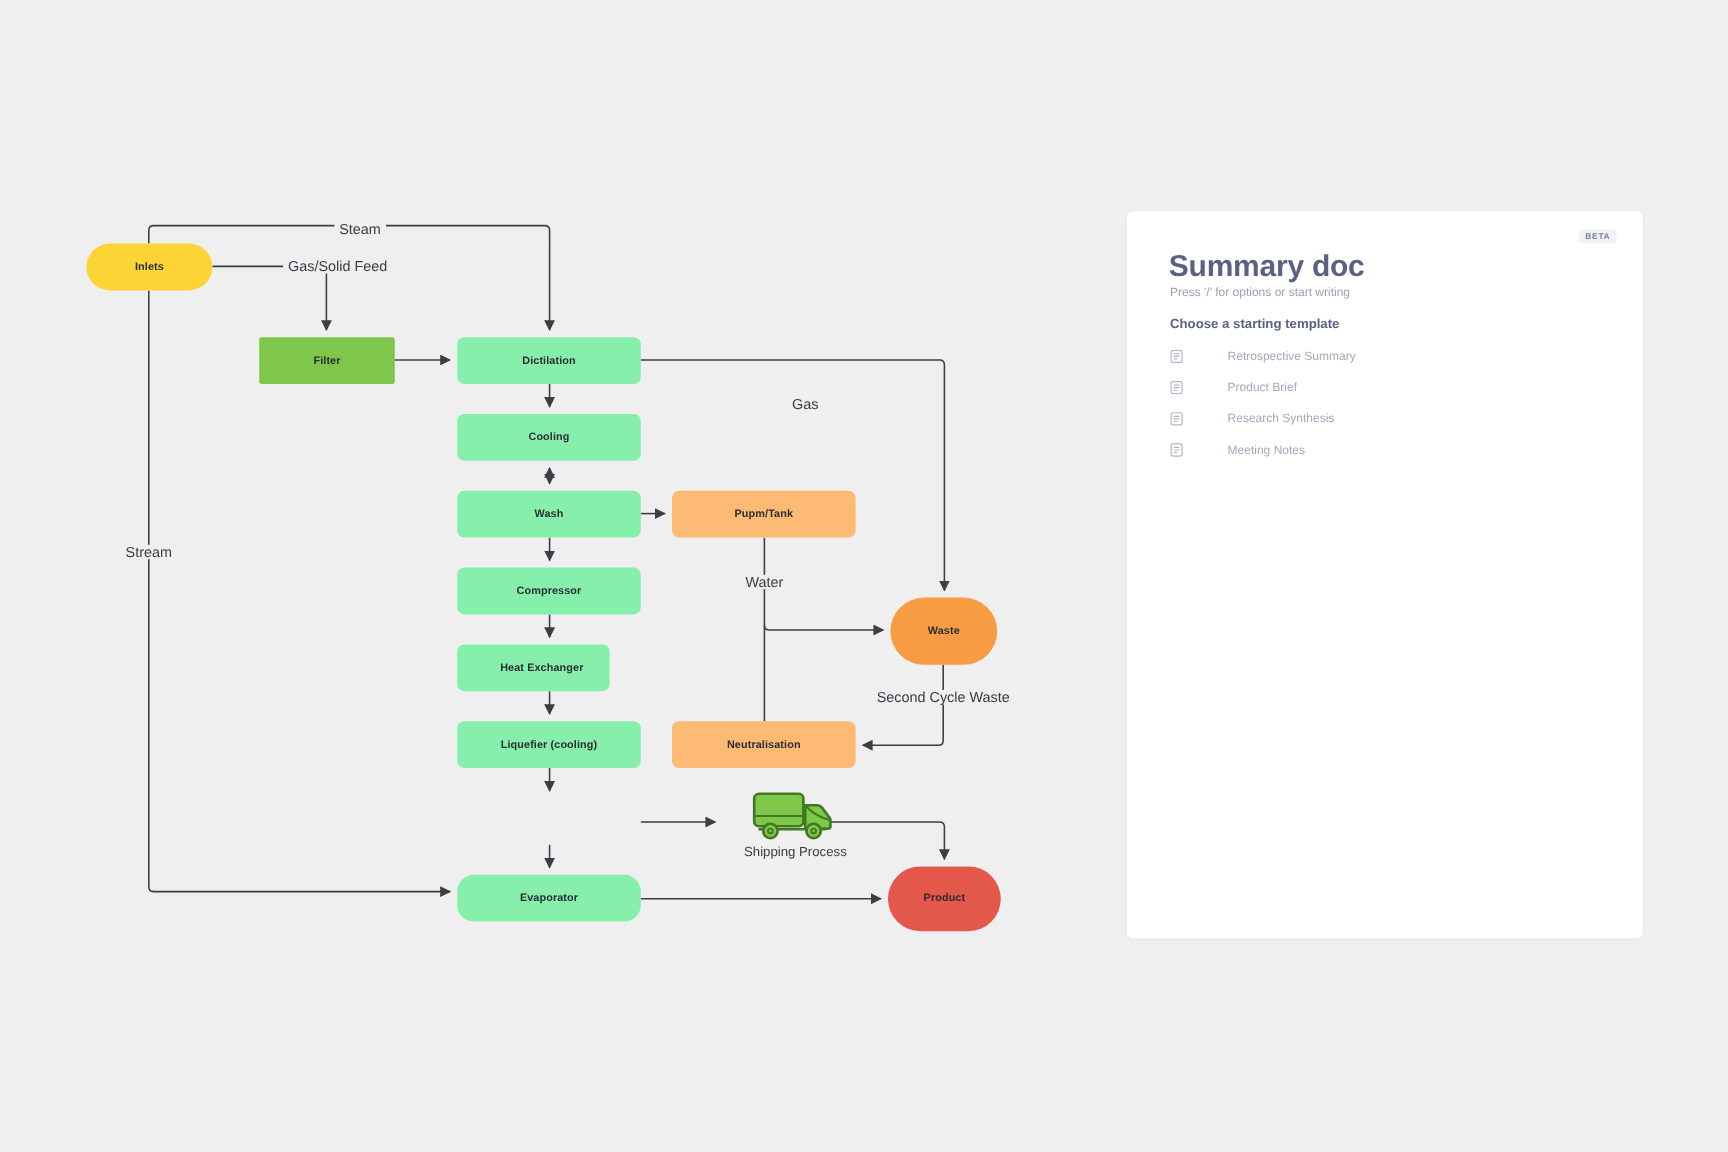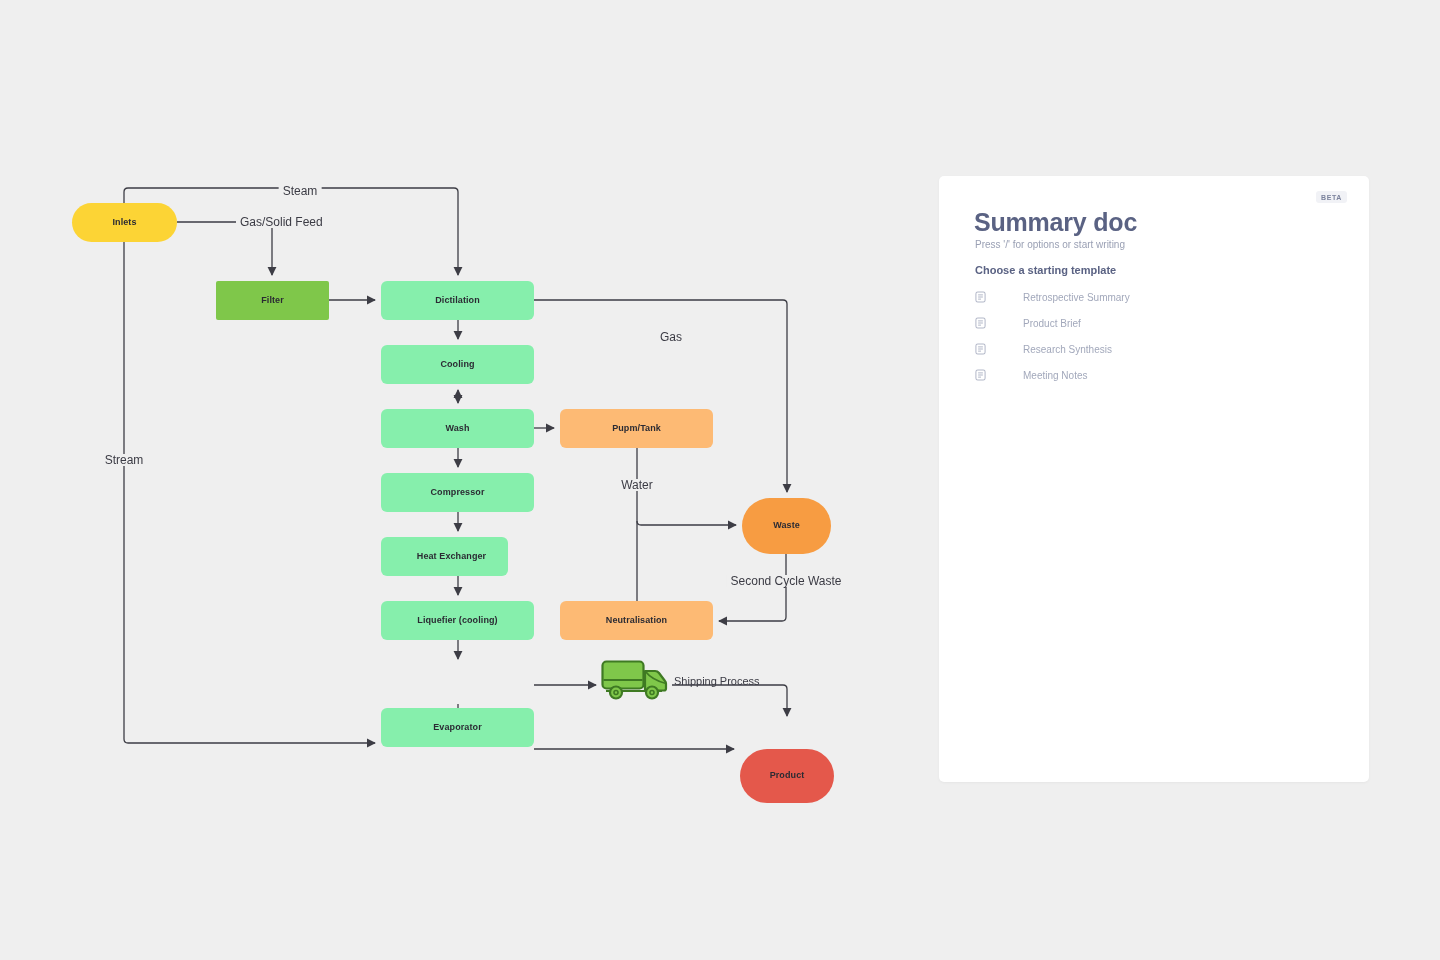--- a/index.html
+++ b/index.html
@@ -42,38 +42,39 @@
     color: #2b2b33;
     letter-spacing: .1px;
     text-align: right;
     line-height: 1.1;
   }
   .node.proc      { background: #86efac; border-radius: 6px; }
   .node.filter    { background: #7fc74a; border-radius: 2px; }
   .node.tank      { background: #fdba74; border-radius: 6px; }
   .node.inlet     { background: #fcd435; border-radius: 999px; }
   .node.waste     { background: #f79c42; border-radius: 999px; }
-  .node.product   { background: #e4584b; border-radius: 46px; margin-top: 27px; }
+  .node.product   { background: #e4584b; border-radius: 46px; }
 
   .edge-label {
     position: absolute;
     font-size: 11.5px;
     color: #3b3b44;
     background: #efefef;
     padding: 0 4px;
     white-space: nowrap;
     line-height: 1;
   }
   .edge-label.big { font-size: 12px; }
 
   .truck-wrap {
     position: absolute;
     display: flex;
-    flex-direction: row;
+    flex-direction: column;
     align-items: center;
+    margin-left: 20px;
   }
   .truck-cap {
     margin-top: 2px;
     font-size: 11px;
     color: #3b3b44;
     white-space: nowrap;
   }
 
   
   #doc-panel {
@@ -206,21 +207,21 @@
       </div>
     <div class="node proc" style="left:381px; top:473px; width:153px; height:39px;">
         <span>Compressor</span>
       </div>
     <div class="node proc" style="left:381px; top:537px; width:127px; height:39px;padding-left:14px;">
         <span>Heat Exchanger</span>
       </div>
     <div class="node proc" style="left:381px; top:601px; width:153px; height:39px;">
         <span>Liquefier (cooling)</span>
       </div>
-    <div class="node proc" style="left:381px; top:708px; width:153px; height:39px;">
+    <div class="node proc" style="left:381px; top:729px; width:153px; height:39px;border-radius:14px;">
         <span>Evaporator</span>
       </div>
     <div class="node tank" style="left:560px; top:409px; width:153px; height:39px;">
         <span>Pupm/Tank</span>
       </div>
     <div class="node tank" style="left:560px; top:601px; width:153px; height:39px;">
         <span>Neutralisation</span>
       </div>
     <div class="node waste" style="left:742px; top:498px; width:89px;  height:56px;">
         <span>Waste</span>

